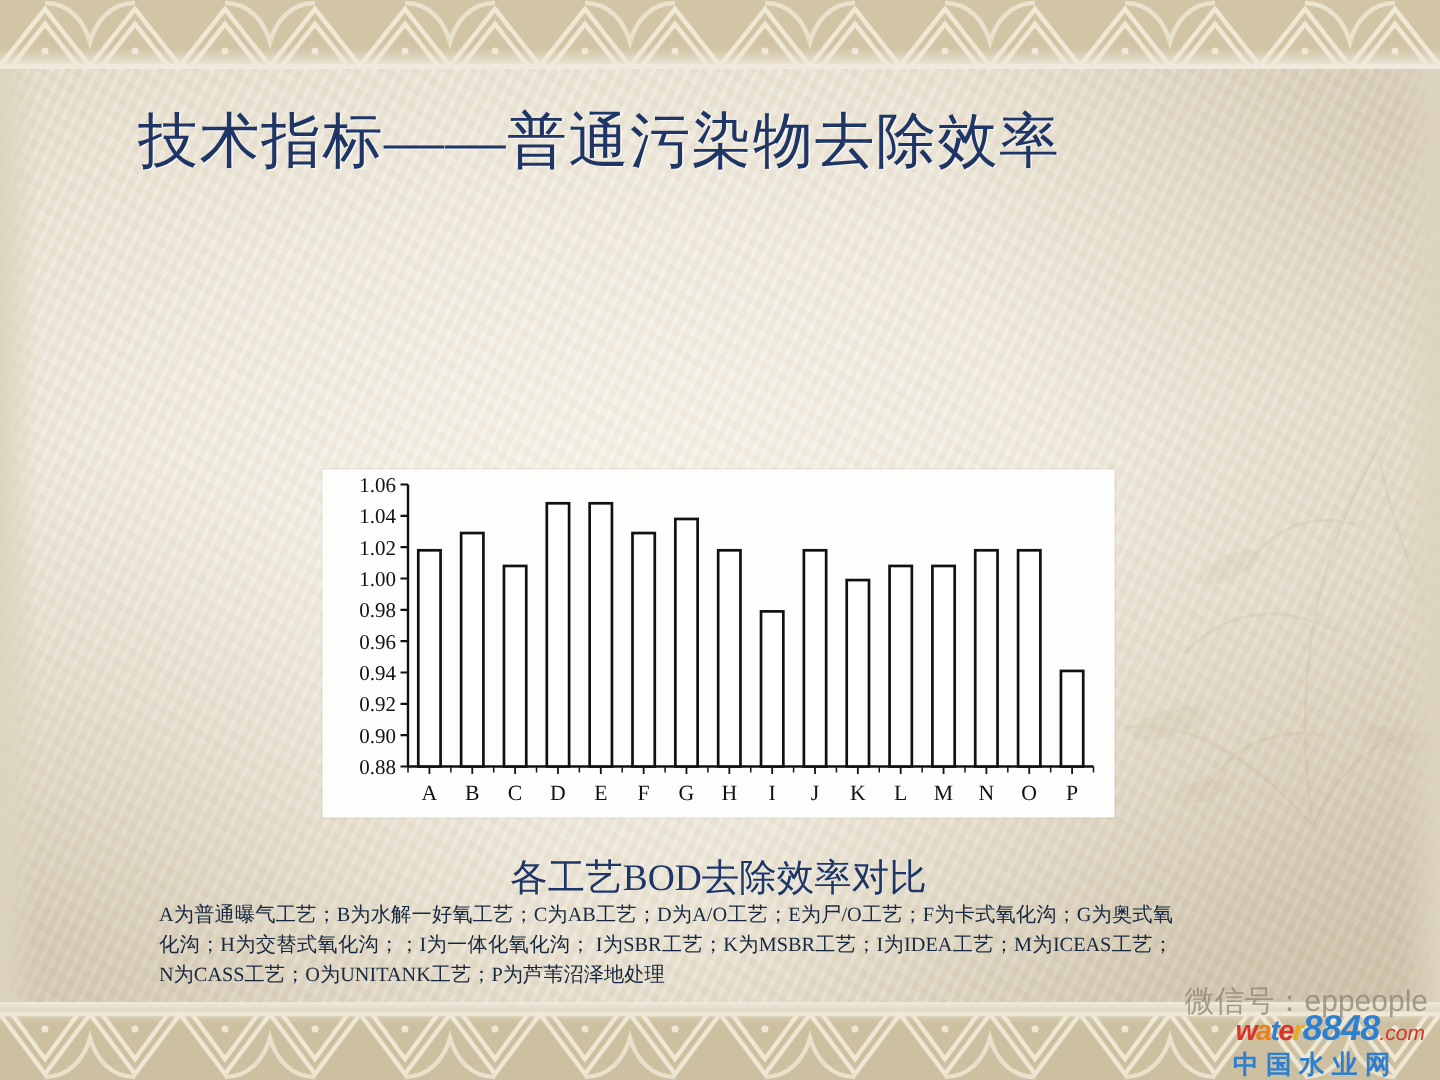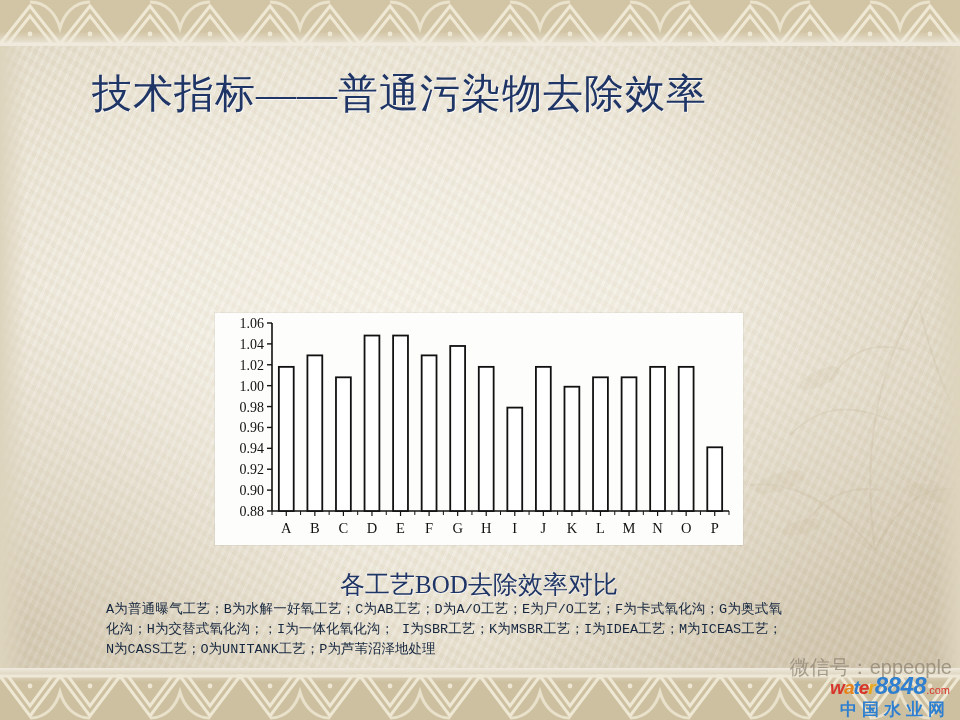--- a/index.html
+++ b/index.html
@@ -87,21 +87,21 @@
     position:absolute;left:215px;top:568px;width:528px;
     text-align:center;
     font-size:25px;color:#1f3566;
     text-shadow:0.5px 0.5px 0 rgba(255,255,255,.6);
   }
   
   .footnote{
     position:absolute;left:106px;top:600px;width:676px;
     font-size:13.5px;line-height:20px;
     color:#16273f;
-    font-family:Liberation Mono, monospace;
+    font-family:Liberation Serif, serif;
     text-align:justify;
   }
   
   .wm{
     position:absolute;right:6px;bottom:4px;width:250px;height:64px;
     text-align:center;
   }
   .wm-line1{
     position:absolute;right:2px;top:2px;
     font-size:20px;color:#8e8372;opacity:.75;
@@ -115,23 +115,23 @@
   .wm-water{
     font-size:19px;font-weight:bold;font-style:italic;
     letter-spacing:-1px;
   }
   .wm-water .l1{color:#d8342a;}
   .wm-water .l2{color:#e8821a;}
   .wm-water .l3{color:#2f7fd0;}
   .wm-water .l4{color:#d8342a;}
   .wm-water .l5{color:#e8a81a;}
   .wm-num{font-size:24px;font-weight:bold;font-style:italic;color:#2f7fd0;letter-spacing:-0.5px;}
-  .wm-com{font-size:11px;color:#d8342a;}
+  .wm-com{font-size:14px;color:#d8342a;font-style:italic;}
   .wm-cn{
-    position:absolute;right:4px;top:46px;
+    position:absolute;right:22px;top:46px;
     font-size:17px;color:#2f7fd0;letter-spacing:5px;font-weight:bold;
     white-space:nowrap;
   }
 </style>
 </head>
 <body>
 
 <div class="slide">
   <div class="paper-tex"></div>
   <div class="corner-shade"></div>

